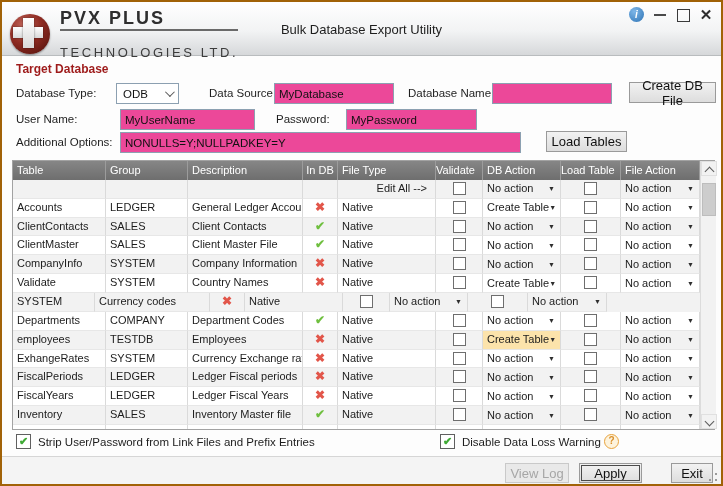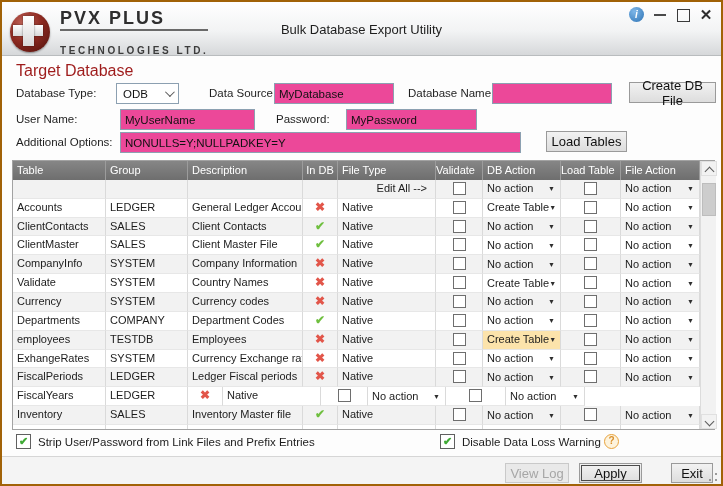--- a/index.html
+++ b/index.html
@@ -27,38 +27,38 @@
     position:absolute; background:linear-gradient(180deg,#ffffff,#d9d9d9);
     box-shadow:0 0 2px rgba(0,0,0,.5);
   }
   .globe .plus-v { left:13px; top:4px; width:11px; height:30px; }
   .globe .plus-h { left:3px; top:13px; width:30px; height:11px; }
   .logo-text { margin-left:10px; }
   .logo-line1 {
     font-size:18px; font-weight:bold; letter-spacing:2px; color:#2e2e2e;
     border-bottom:2px solid #6a6a6a; padding-bottom:1px; line-height:20px;
   }
-  .logo-line2 { font-size:10px; letter-spacing:2.6px; color:#3c3c3c; margin-top:14px; font-weight:bold; }
+  .logo-line2 { font-size:13px; letter-spacing:2.6px; color:#3c3c3c; margin-top:14px; font-weight:normal; }
   .win-title {
     position:absolute; left:50%; top:20px; transform:translateX(-50%);
     font-size:13px; color:#1d1d1d; white-space:nowrap;
   }
   .win-controls { position:absolute; right:8px; top:5px; display:flex; align-items:center; gap:9px; }
   .info-btn {
     width:15px; height:15px; border-radius:50%; background:radial-gradient(circle at 35% 30%,#7db6e8,#2f74b5);
     color:#fff; font-size:10px; font-weight:bold; font-style:italic;
     display:flex; align-items:center; justify-content:center; line-height:1;
   }
   .ctl { width:14px; height:14px; position:relative; color:#3a3a3a; }
   .ctl-min::after { content:""; position:absolute; left:1px; right:1px; top:6px; height:2px; background:#4a4a4a; }
   .ctl-max::after { content:""; position:absolute; left:1px; top:1px; width:11px; height:11px; border:1.5px solid #3a3a3a; }
   .ctl-close { font-size:15px; line-height:13px; text-align:center; font-weight:bold; color:#2e2e2e; }
 
   
-  .section-title { position:absolute; left:14px; top:60px; font-size:16px; font-weight:normal; color:#9e1b1b;text-align:center; }
+  .section-title { position:absolute; left:14px; top:60px; font-size:12px; font-weight:bold; color:#9e1b1b;text-align:center; }
   .flabel { position:absolute; font-size:11.5px; color:#1e1e1e; line-height:21px; }
   .tbox {
     position:absolute; height:21px; border:1px solid #8ca0b1; background:#ec4899;
     font-family:"Liberation Sans",sans-serif; font-size:11.5px; color:#111; padding:0 4px; outline:none;
   }
   .combo {
     position:absolute; height:21px; border:1px solid #8ca0b1; background:#fff;
     display:flex; align-items:center; justify-content:space-between; padding:0 6px; font-size:11.5px; color:#111;
   }
   .chev { width:7px; height:7px; border-right:1.4px solid #5a5a5a; border-bottom:1.4px solid #5a5a5a; transform:rotate(45deg) translateY(-2px); }
@@ -297,21 +297,20 @@
             </div>
             <div class="cell c7">
               <div class="gcheckbox"></div>
             </div>
             <div class="cell c8 ddcell">
               <span>No action</span>
               <span class="tri">▼</span>
             </div>
           </div>
           <div class="trow alt">
-            <div class="cell c0">Currency</div>
             <div class="cell c1">SYSTEM</div>
             <div class="cell c2">Currency codes</div>
             <div class="cell c3"><span class="icon-cross">✖</span></div>
             <div class="cell c4">Native</div>
             <div class="cell c5">
               <div class="gcheckbox"></div>
             </div>
             <div class="cell c6 ddcell">
               <span>No action</span>
               <span class="tri">▼</span>
@@ -404,20 +403,21 @@
               <div class="gcheckbox"></div>
             </div>
             <div class="cell c8 ddcell">
               <span>No action</span>
               <span class="tri">▼</span>
             </div>
           </div>
           <div class="trow">
             <div class="cell c0">FiscalYears</div>
             <div class="cell c1">LEDGER</div>
+            <div class="cell c2">Ledger Fiscal Years</div>
             <div class="cell c3"><span class="icon-cross">✖</span></div>
             <div class="cell c4">Native</div>
             <div class="cell c5">
               <div class="gcheckbox"></div>
             </div>
             <div class="cell c6 ddcell">
               <span>No action</span>
               <span class="tri">▼</span>
             </div>
             <div class="cell c7">

